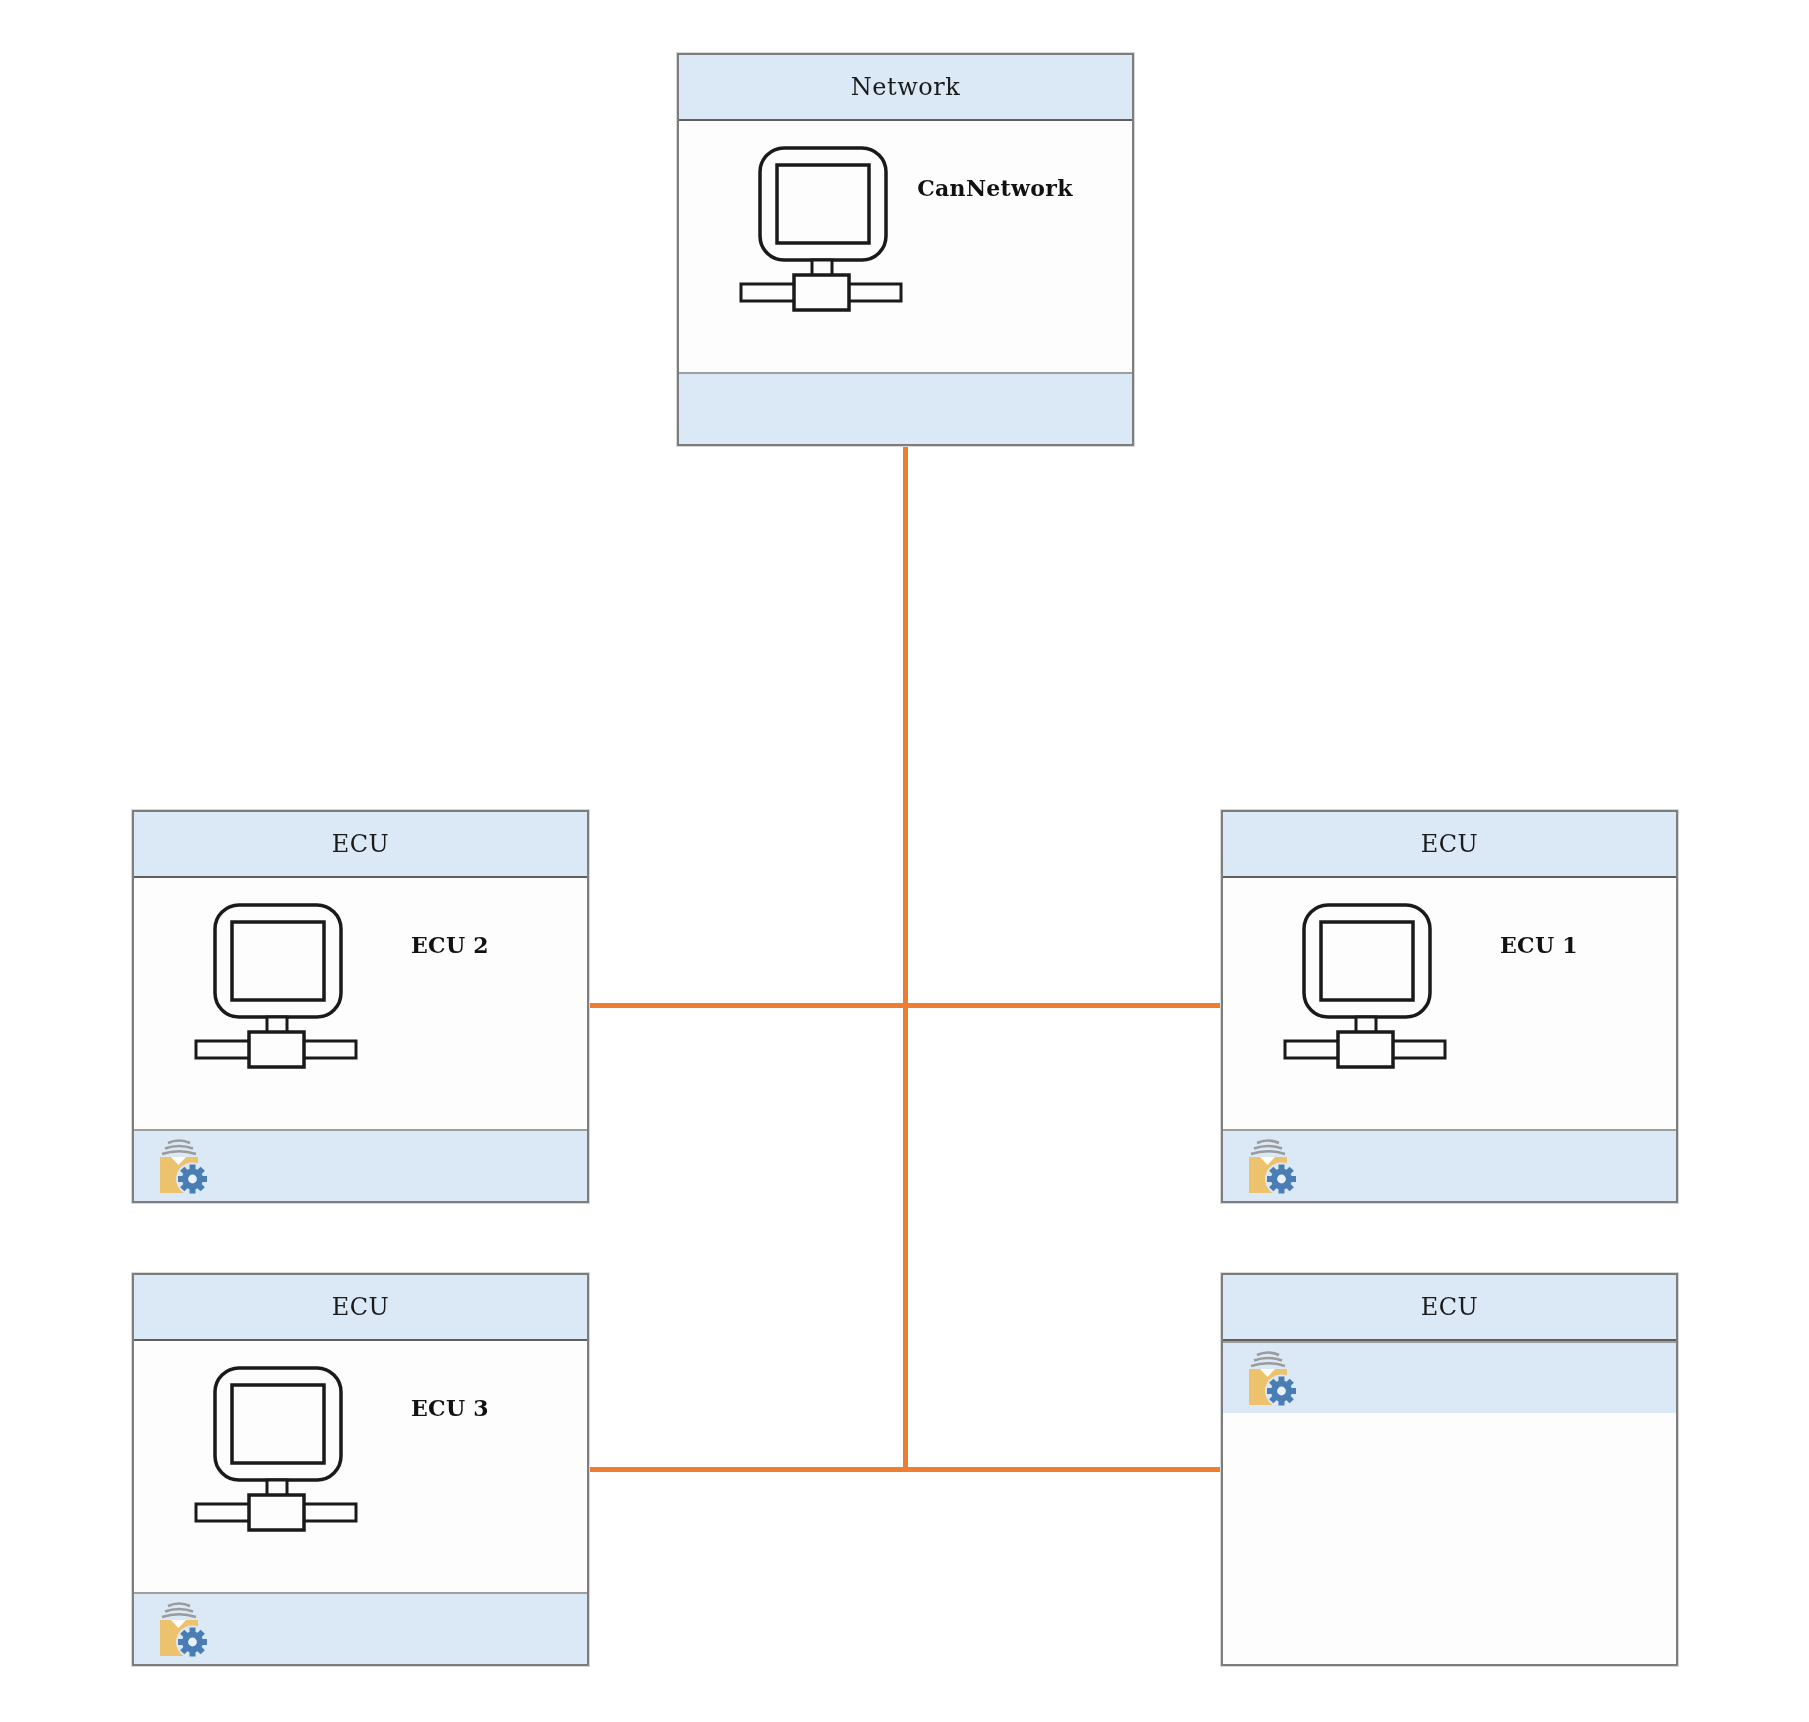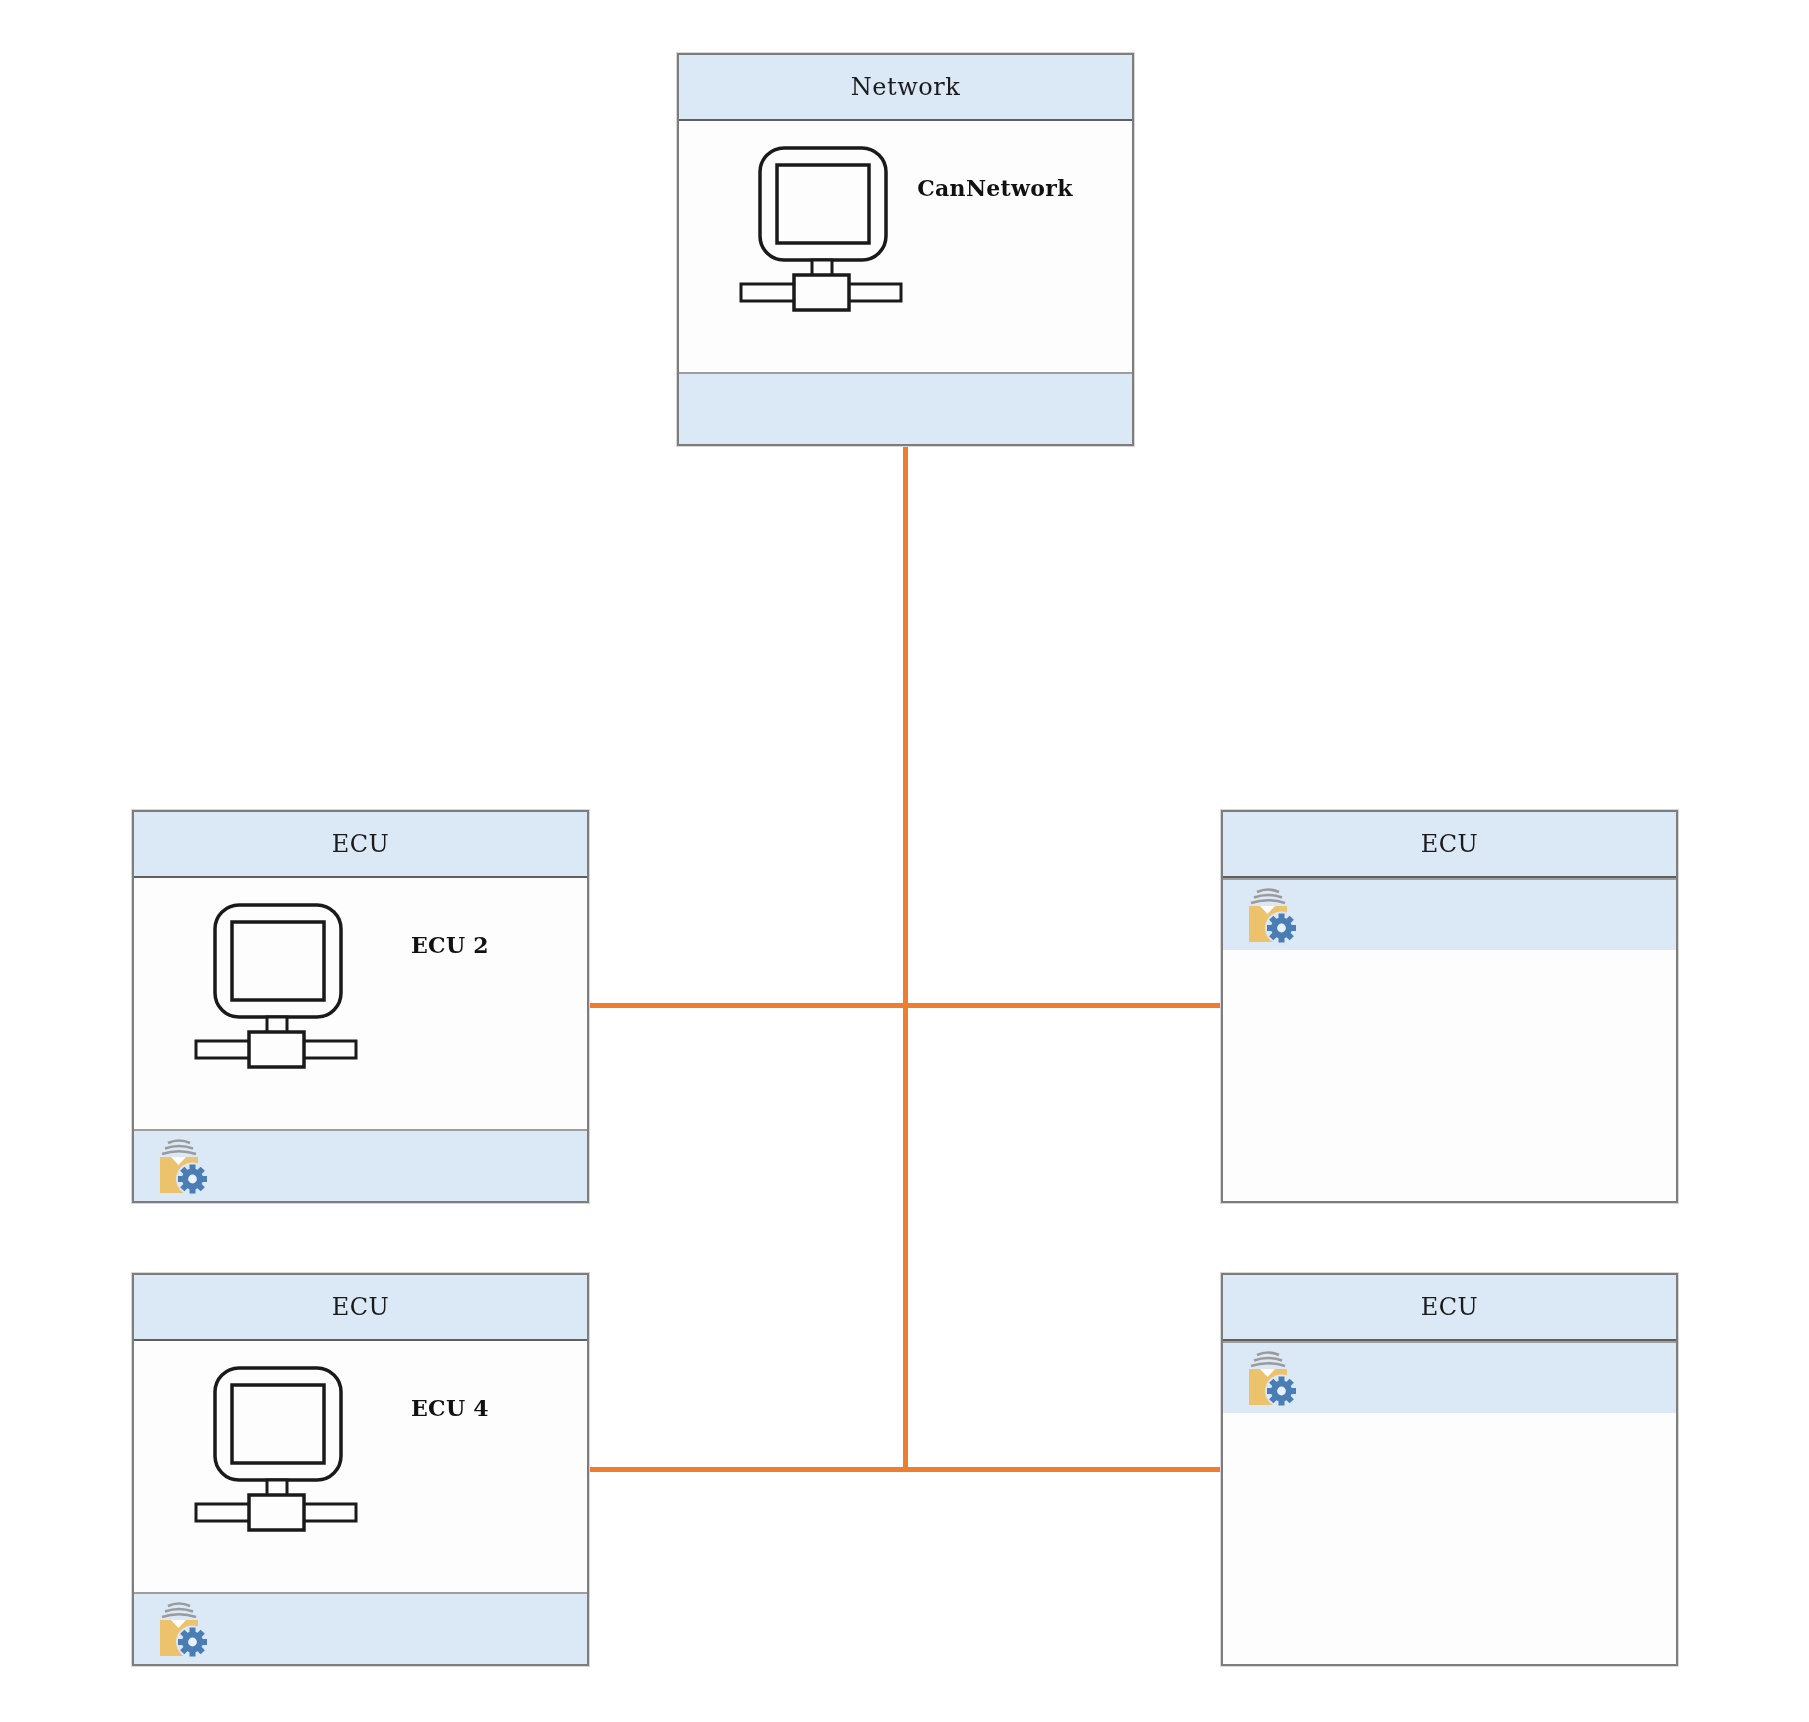--- a/index.html
+++ b/index.html
@@ -120,20 +120,33 @@
             <circle cx="35.5" cy="42" r="10.5"></circle>
           </g>
           <circle cx="35.5" cy="42" r="4.4" fill="#e9f1fa"></circle>
         </svg>
       </span>
     </div>
   </div>
 
   <div class="node" style="left:1221px;top:810px;">
     <div class="node-header">ECU</div>
+    <div class="node-body">
+      <span class="pc-icon">
+        <svg viewBox="0 0 166 168" width="166" height="168">
+          <rect x="22" y="4" width="126" height="112" rx="24" fill="#fdfdfd" stroke="#1a1a1a" stroke-width="3.5"></rect>
+          <rect x="39" y="21" width="92" height="78" fill="#fdfdfd" stroke="#1a1a1a" stroke-width="3.5"></rect>
+          <rect x="74" y="116" width="20" height="18" fill="#fdfdfd" stroke="#1a1a1a" stroke-width="3"></rect>
+          <rect x="3" y="140" width="55" height="17" fill="#fdfdfd" stroke="#1a1a1a" stroke-width="3"></rect>
+          <rect x="108" y="140" width="55" height="17" fill="#fdfdfd" stroke="#1a1a1a" stroke-width="3"></rect>
+          <rect x="56" y="131" width="55" height="35" fill="#fdfdfd" stroke="#1a1a1a" stroke-width="3.5"></rect>
+        </svg>
+      </span>
+      <div class="node-label">ECU 1</div>
+    </div>
     <div class="node-footer">
       <span class="footer-icon">
         <svg viewBox="0 0 52 60" width="52" height="60">
           <path d="M11 6 Q22 1 33 6" fill="none" stroke="#9b9b9b" stroke-width="2.6"></path>
           <path d="M8 11.5 Q22 6.5 36 11.5" fill="none" stroke="#9b9b9b" stroke-width="2.6"></path>
           <path d="M5 17 Q22 11.5 39 17" fill="none" stroke="#9b9b9b" stroke-width="2.6"></path>
           <rect x="3" y="20" width="38" height="36" fill="#ecc26d"></rect>
           <polygon points="14,20 21.5,28 29,20" fill="#ffffff"></polygon>
           <circle cx="35.5" cy="42" r="16.5" fill="#dbe8f6"></circle>
           <g fill="#4a7db4">
@@ -159,21 +172,21 @@
       <span class="pc-icon">
         <svg viewBox="0 0 166 168" width="166" height="168">
           <rect x="22" y="4" width="126" height="112" rx="24" fill="#fdfdfd" stroke="#1a1a1a" stroke-width="3.5"></rect>
           <rect x="39" y="21" width="92" height="78" fill="#fdfdfd" stroke="#1a1a1a" stroke-width="3.5"></rect>
           <rect x="74" y="116" width="20" height="18" fill="#fdfdfd" stroke="#1a1a1a" stroke-width="3"></rect>
           <rect x="3" y="140" width="55" height="17" fill="#fdfdfd" stroke="#1a1a1a" stroke-width="3"></rect>
           <rect x="108" y="140" width="55" height="17" fill="#fdfdfd" stroke="#1a1a1a" stroke-width="3"></rect>
           <rect x="56" y="131" width="55" height="35" fill="#fdfdfd" stroke="#1a1a1a" stroke-width="3.5"></rect>
         </svg>
       </span>
-      <div class="node-label">ECU 4</div>
+      <div class="node-label">ECU 3</div>
     </div>
     <div class="node-footer">
       <span class="footer-icon">
         <svg viewBox="0 0 52 60" width="52" height="60">
           <path d="M11 6 Q22 1 33 6" fill="none" stroke="#9b9b9b" stroke-width="2.6"></path>
           <path d="M8 11.5 Q22 6.5 36 11.5" fill="none" stroke="#9b9b9b" stroke-width="2.6"></path>
           <path d="M5 17 Q22 11.5 39 17" fill="none" stroke="#9b9b9b" stroke-width="2.6"></path>
           <rect x="3" y="20" width="38" height="36" fill="#ecc26d"></rect>
           <polygon points="14,20 21.5,28 29,20" fill="#ffffff"></polygon>
           <circle cx="35.5" cy="42" r="16.5" fill="#dbe8f6"></circle>

